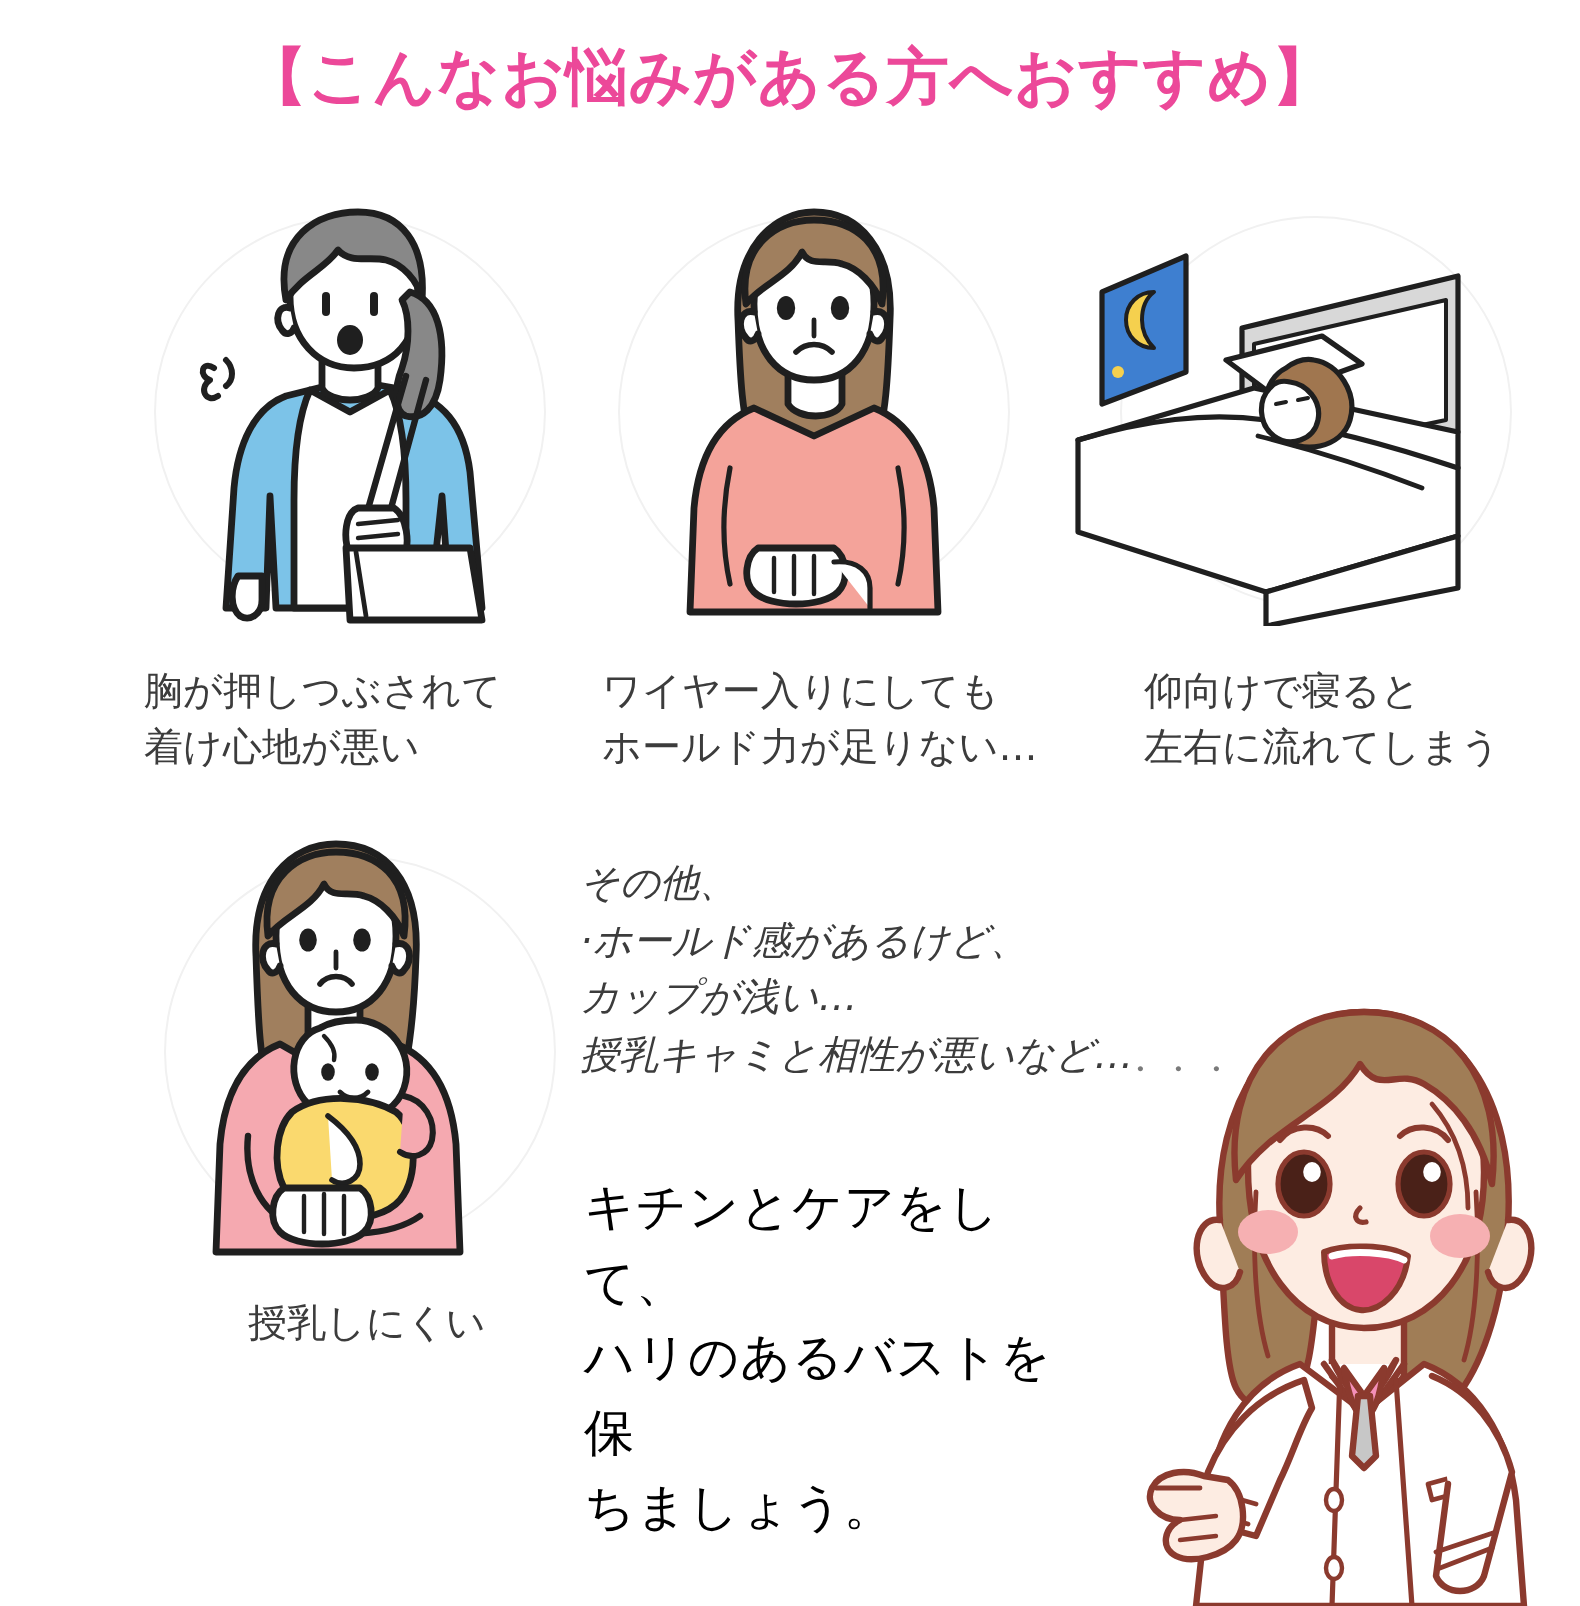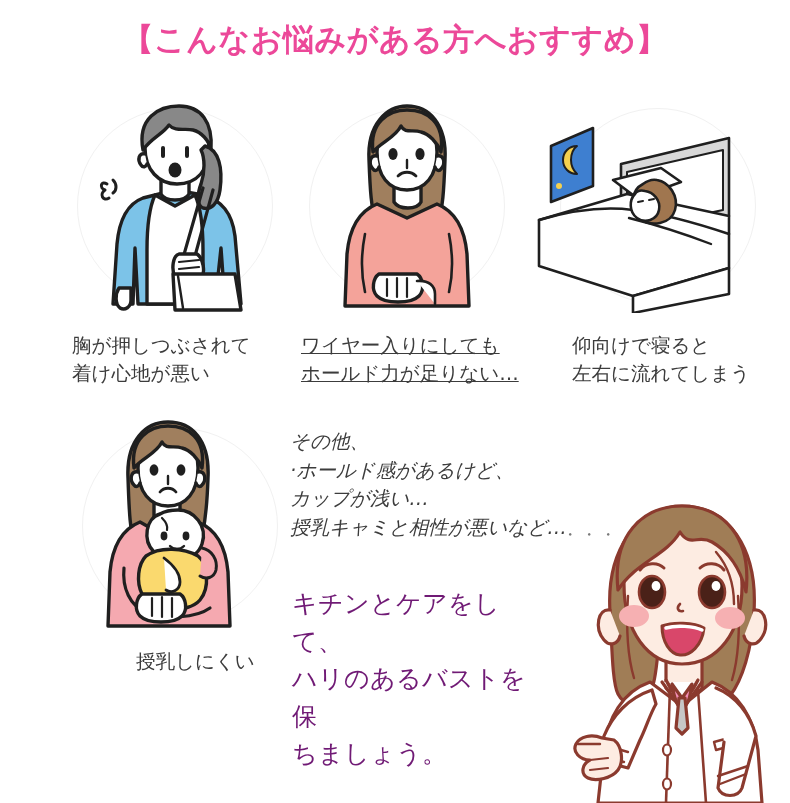--- a/index.html
+++ b/index.html
@@ -72,23 +72,23 @@
     margin-left: 20px;
   }
 
   
   #cell-1 { left: 50px;  top: 98px;  width: 250px; }
   #cell-2 { left: 282px; top: 98px;  width: 250px; }
   #cell-3 { left: 528px; top: 98px;  width: 260px; }
   #cell-4 { left: 60px;  top: 418px; width: 240px; }
 
   #caption-1 { left: 52px;  top: 332px; }
-  #caption-2 { left: 281px; top: 332px; text-decoration: underline; }
+  #caption-2 { left: 281px; top: 332px; }
   #caption-3 { left: 552px; top: 332px; }
-  #caption-4 { left: 116px; top: 648px; }
+  #caption-4 { left: 104px; top: 648px; }
 
   
   .other-notes {
     position: absolute;
     left: 290px;
     top: 428px;
     width: 310px;
     font-size: 19.5px;
     line-height: 1.47;
     color: #3c3c3c;
@@ -97,21 +97,21 @@
   }
 
   
   .closing {
     position: absolute;
     left: 292px;
     top: 585px;
     width: 250px;
     font-size: 25px;
     line-height: 1.5;
-    color: #701a75;
+    color: #000000;
     white-space: pre-line;
     letter-spacing: 0.4px;
   }
 
   
   .mascot {
     position: absolute;
     left: 566px;
     top: 492px;
   }

